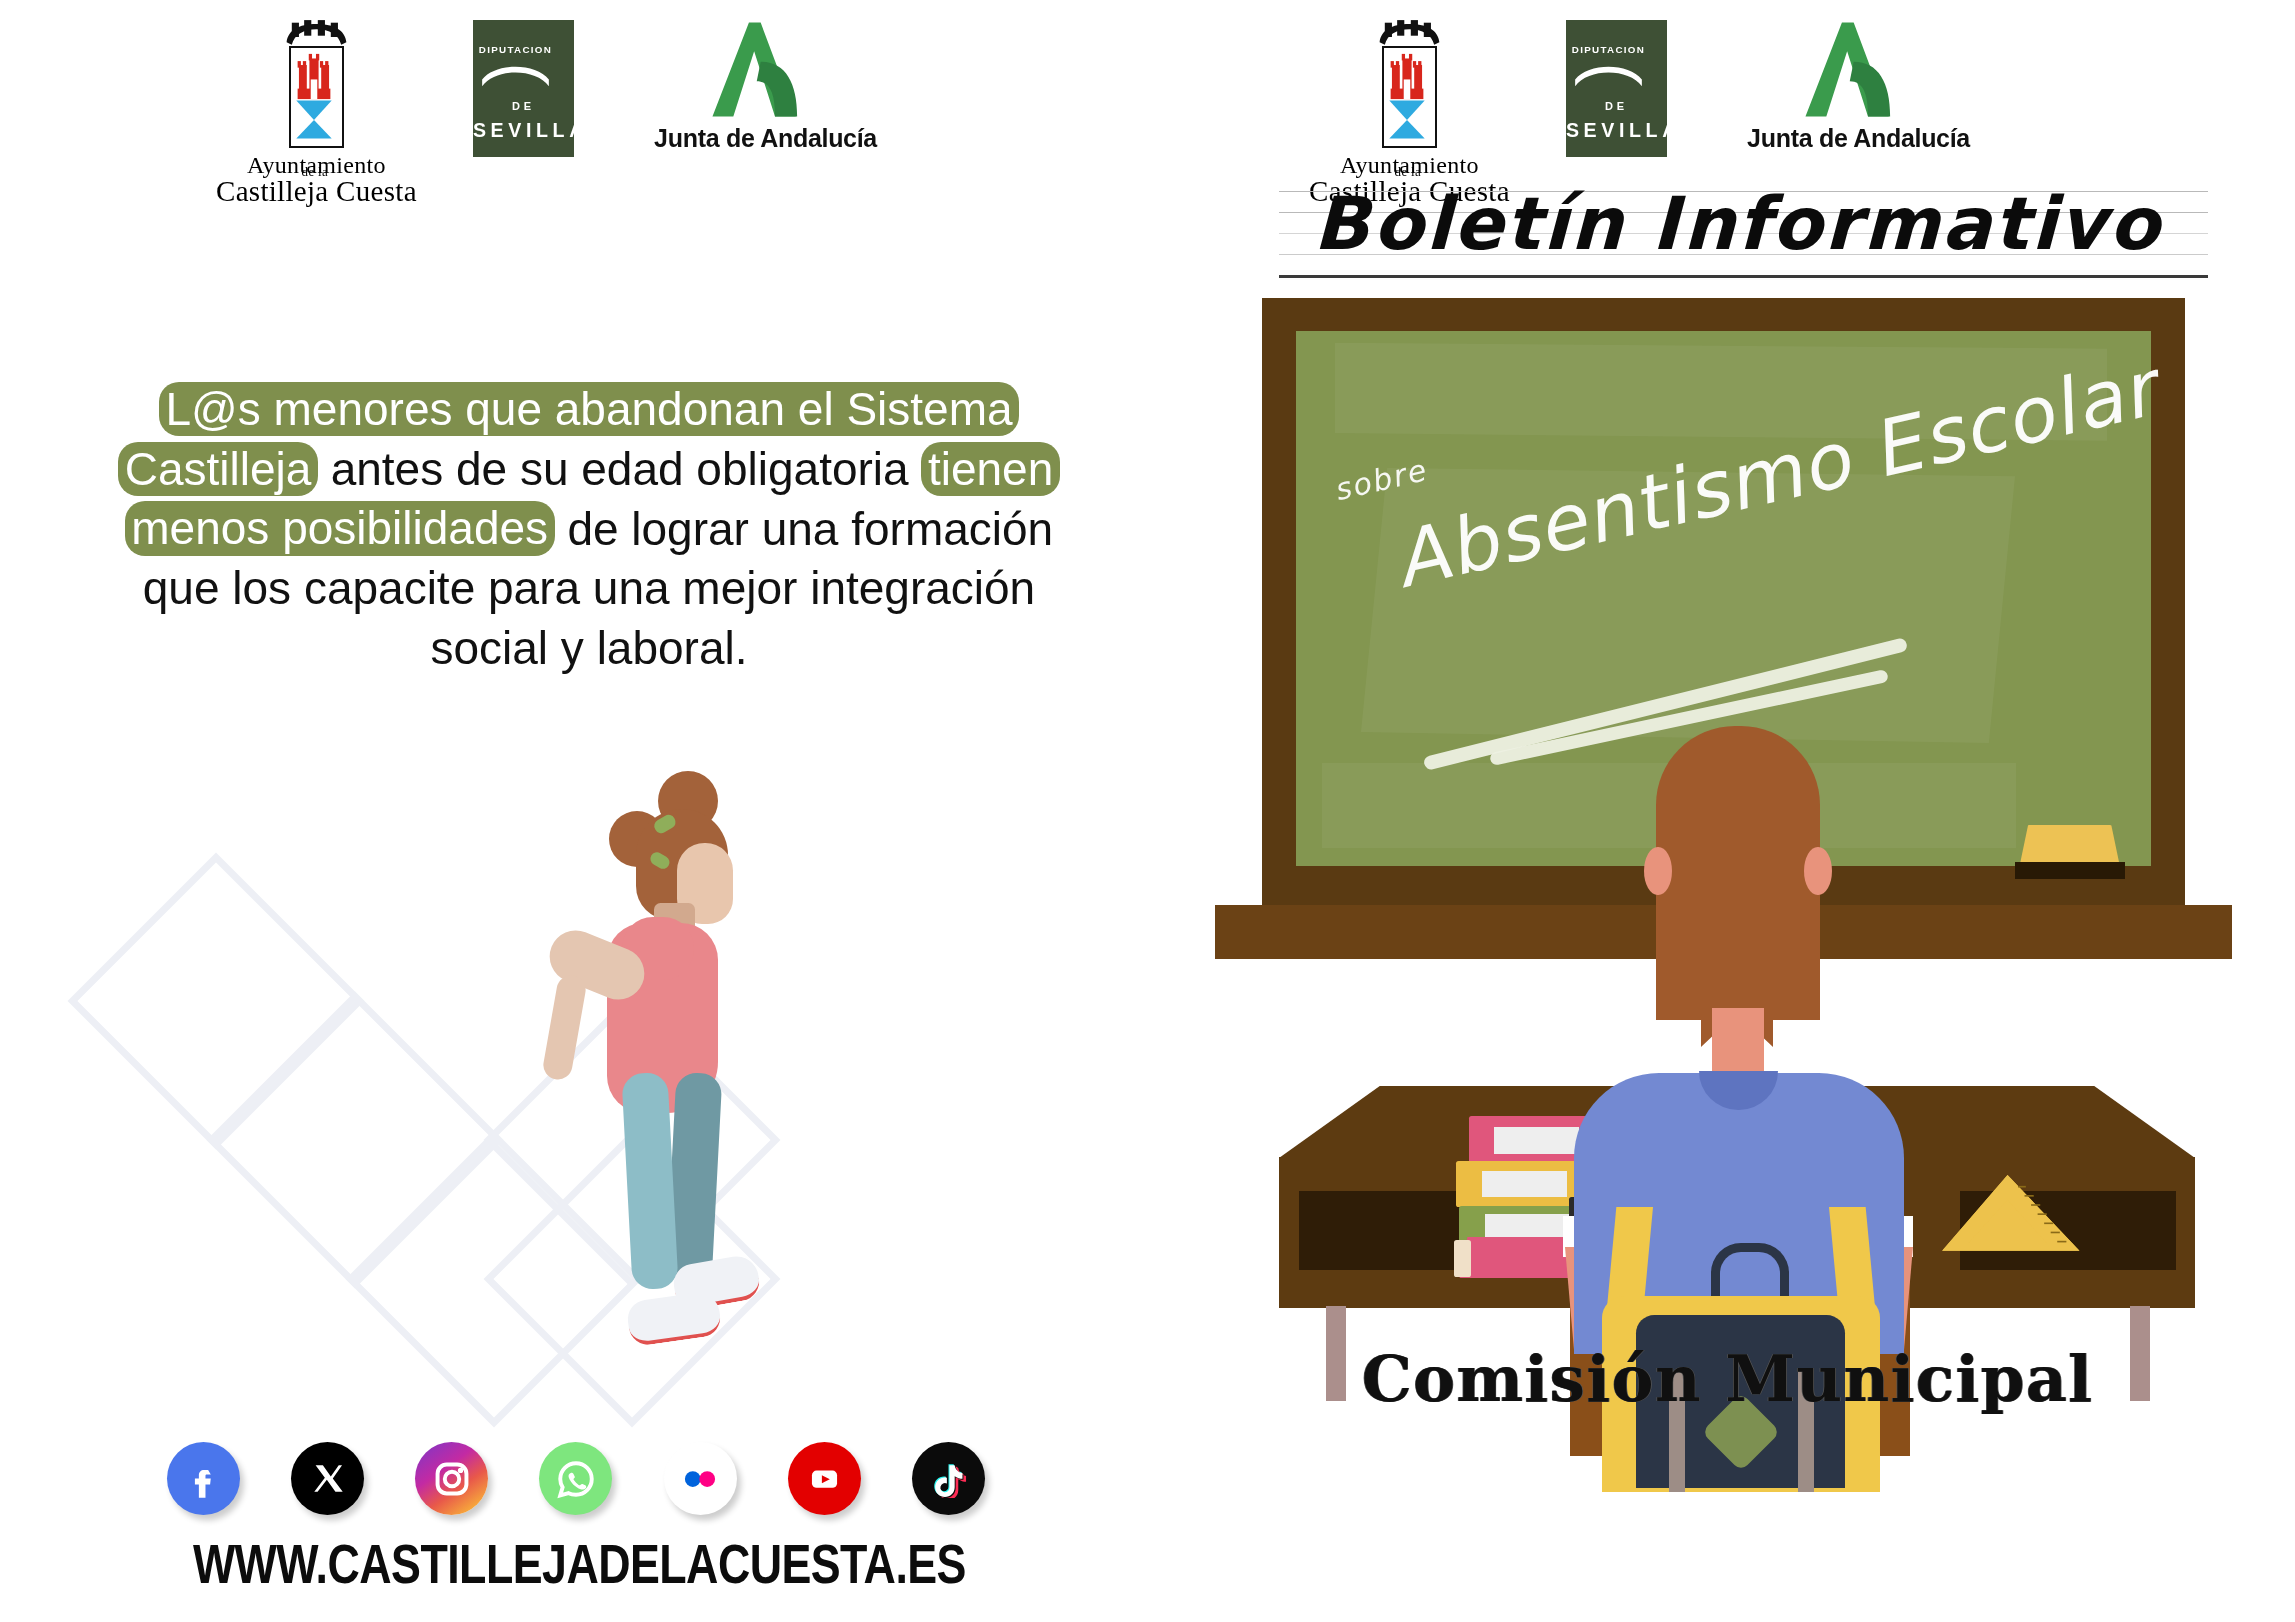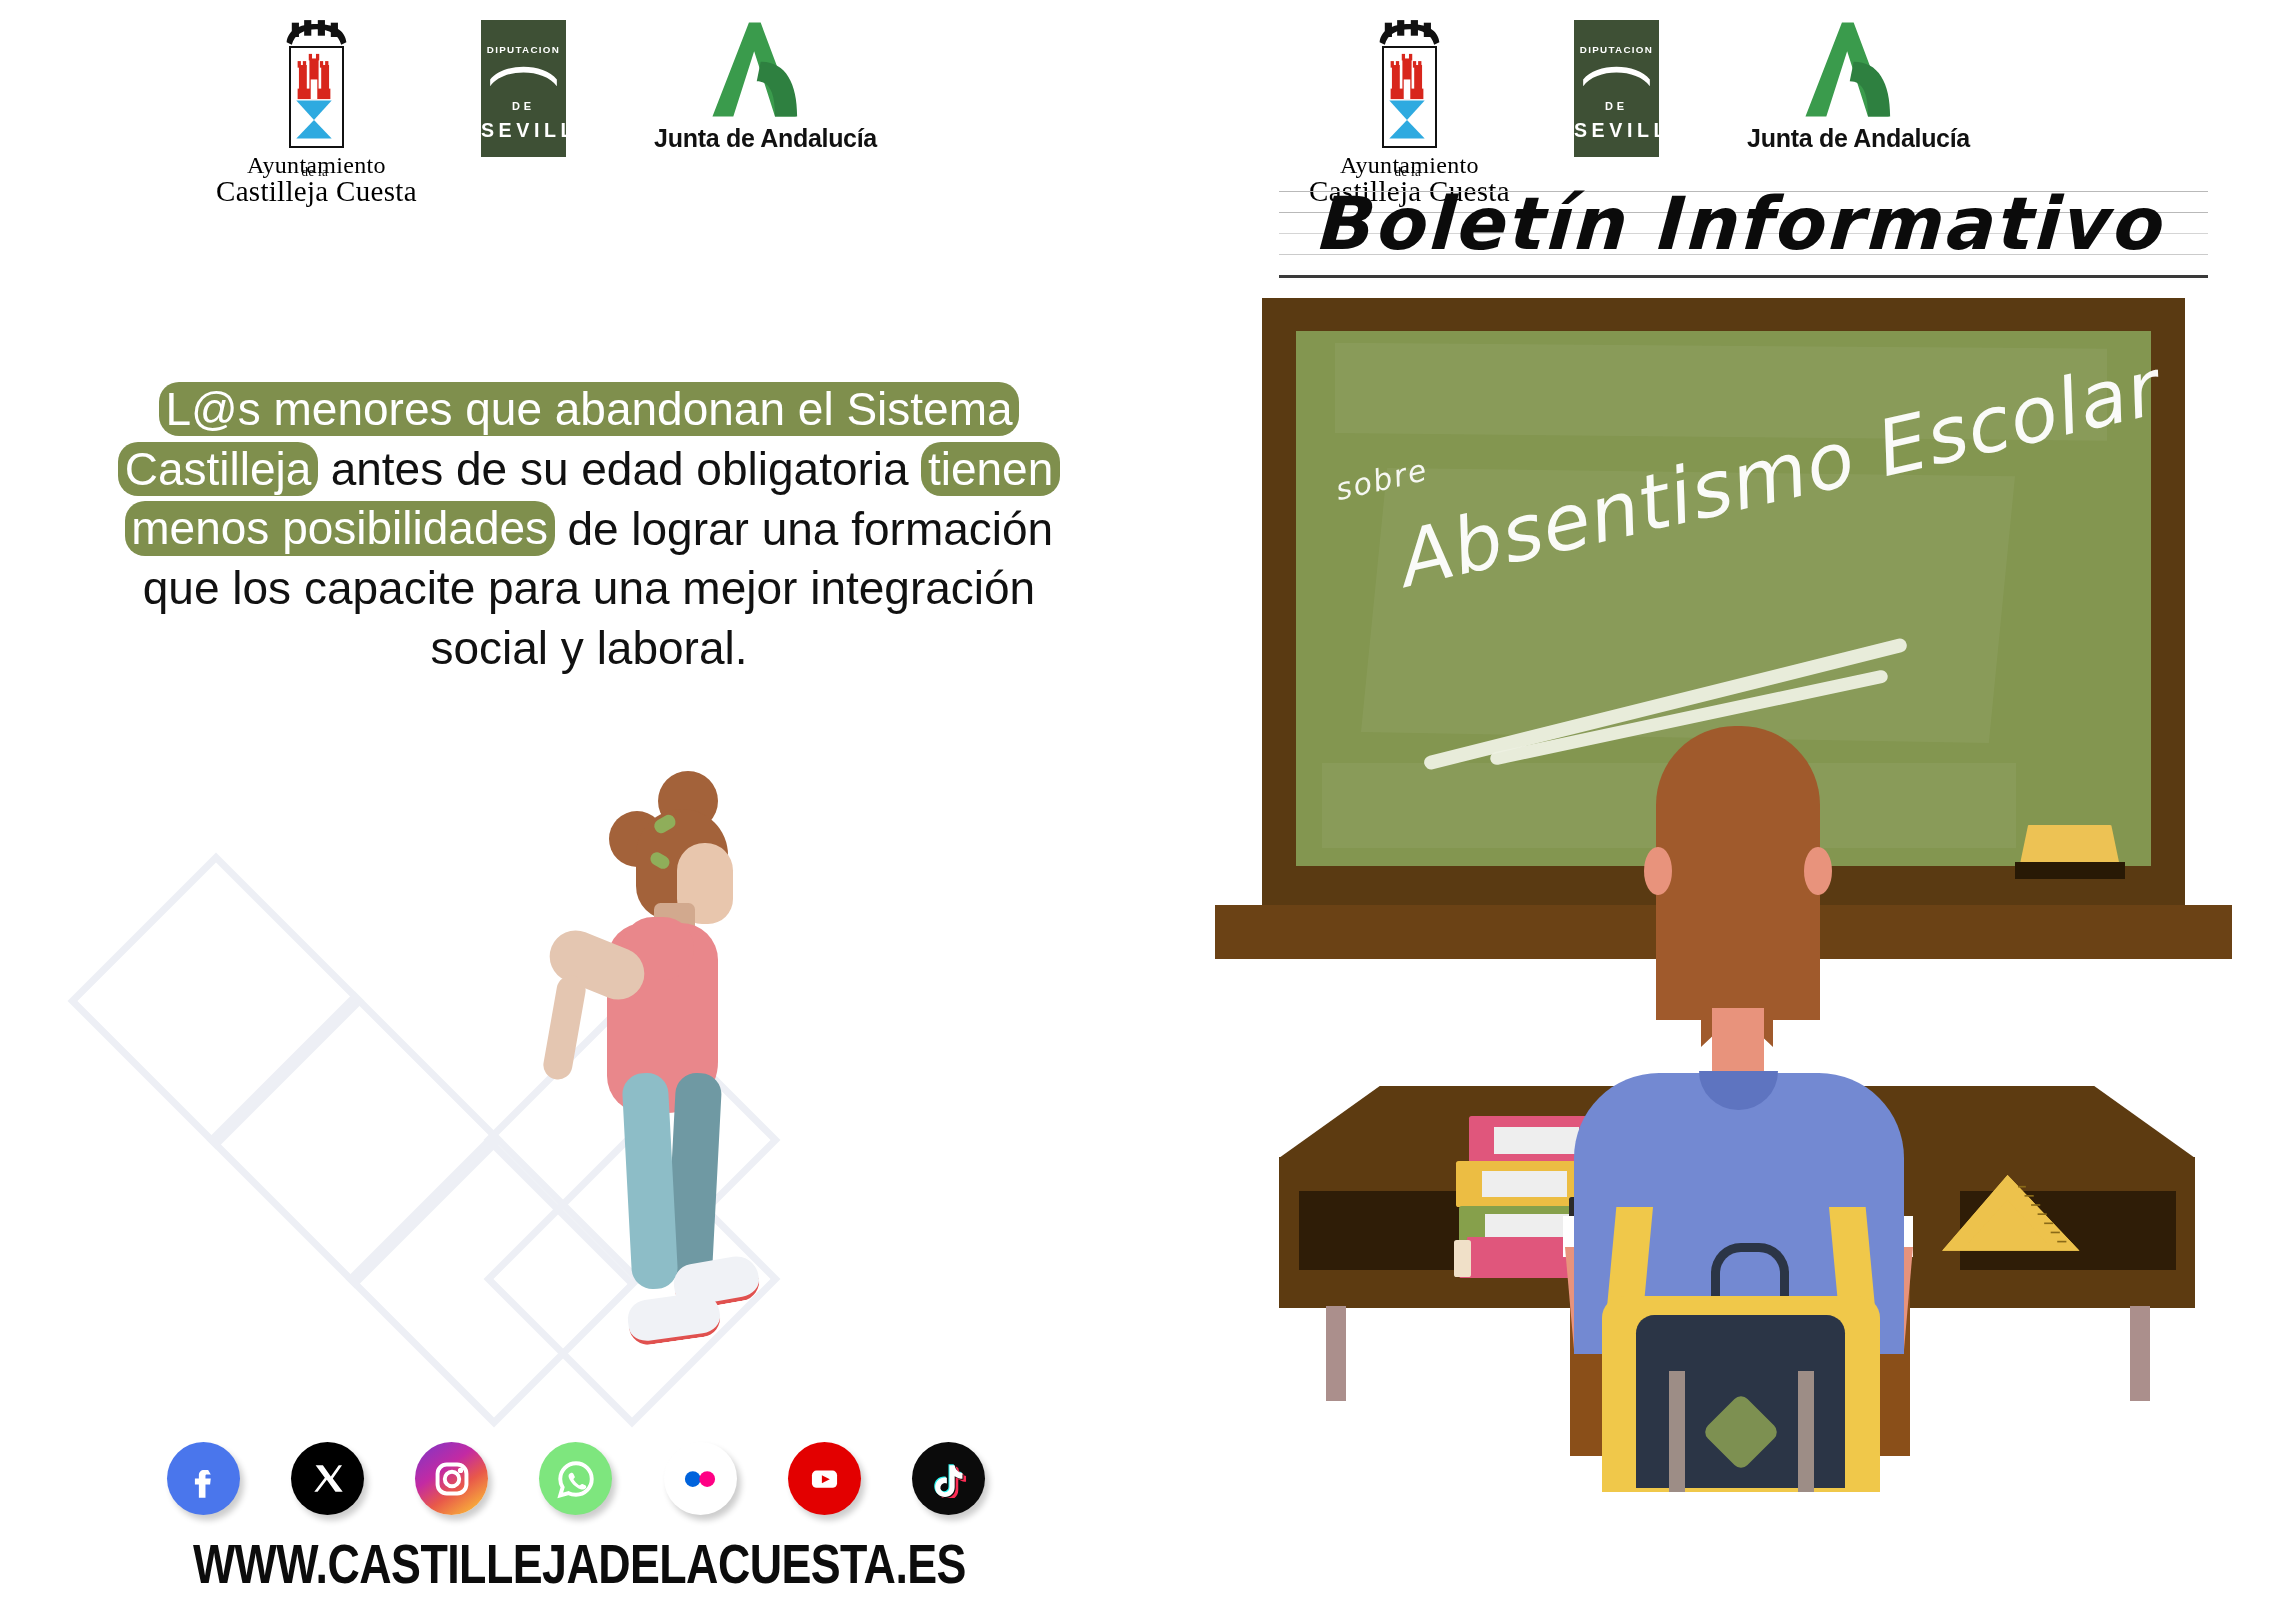--- a/index.html
+++ b/index.html
@@ -13,21 +13,21 @@
   .shield-wrap{display:flex;flex-direction:column;align-items:center;}
   .crown{width:65px;height:27.5px;position:relative;}
   .crown svg{display:block;}
   .shield-box{width:51px;height:98px;border:2.6px solid #111;background:#fff;
               position:relative;overflow:hidden;margin-top:-1.3px;}
   .ayto-text{margin-top:5.2px;text-align:center;line-height:1.0;color:#000;}
   .ayto-l1{font-size:24px;font-family:"Liberation Serif",serif;letter-spacing:0.3px;}
   .ayto-l2{font-size:29px;font-family:"Liberation Serif",serif;letter-spacing:0.3px;position:relative;}
   .ayto-dela{font-size:13px;position:absolute;left:50%;transform:translateX(-56%);top:-12.4px;}
 
-  .dip-box{width:85px;height:137px;background:#3e5035;position:relative;}
+  .dip-box{width:101px;height:137px;background:#3e5035;position:relative;}
   .dip-arc{position:absolute;left:0;right:0;top:19.6px;height:59px;}
   .dip-de{position:absolute;left:0;right:0;top:80px;text-align:center;color:#fff;
           font-size:11px;letter-spacing:3.9px;font-weight:700;}
   .dip-sev{position:absolute;left:0;right:0;top:99px;text-align:center;color:#fff;
           font-size:19.6px;letter-spacing:4.6px;font-weight:700;}
 
   .junta-unit{display:flex;flex-direction:column;align-items:center;}
   .junta-text{font-size:25px;font-weight:700;color:#111;margin-top:3.9px;letter-spacing:-0.3px;margin-left:24px;}
 
   
@@ -488,14 +488,15 @@
     <div class="bp-handle"></div>
     <div class="bp-body"></div>
     <div class="bp-pocket"></div>
     <div class="bp-vstrap-l"></div>
     <div class="bp-vstrap-r"></div>
     <div class="bp-diamond"></div>
   </div>
 </div>
 
 <div class="cm-title">
+  <div>Comisión  Municipal</div>
 </div>
 
 
 </body></html>

